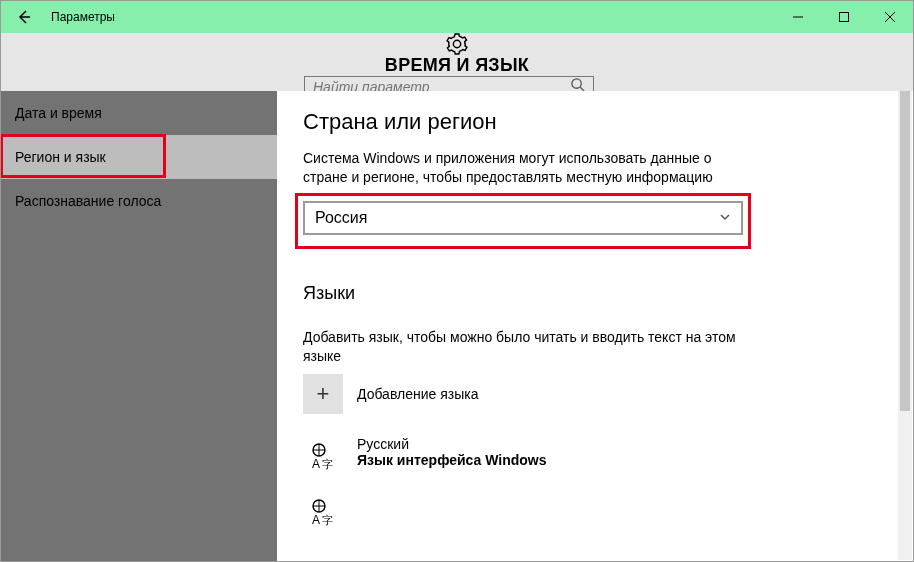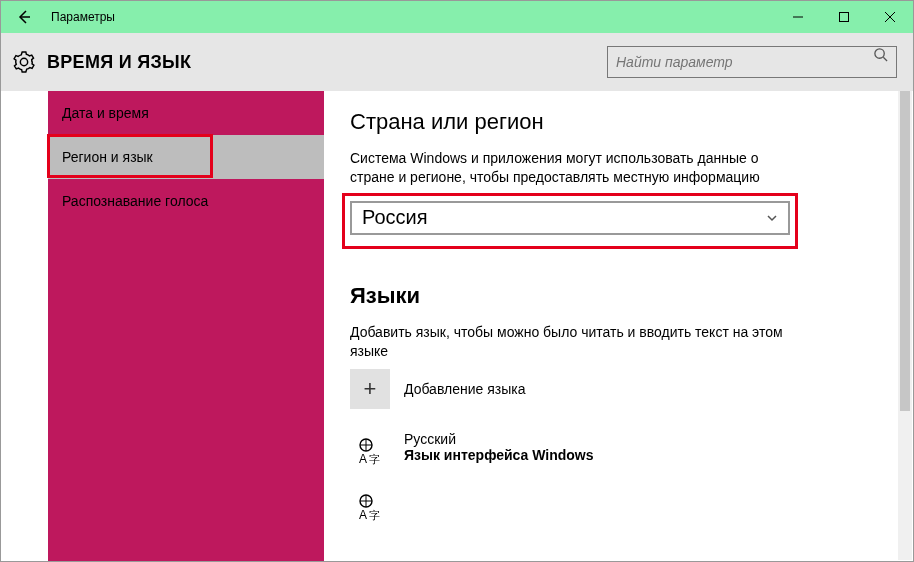--- a/index.html
+++ b/index.html
@@ -3,44 +3,44 @@
 <meta charset="utf-8">
 <style>
   * { box-sizing: border-box; margin: 0; padding: 0; font-family: "Segoe UI", Tahoma, sans-serif; }
   body { background: #fff; width: 914px; height: 562px; overflow: hidden; position: relative; border:1px solid #999;}
   .titlebar { height: 32px; display: flex; align-items: center; background:#86efac; }
   .titlebar .back { width:46px; display:flex; align-items:center; justify-content:center; height:100%;}
   .titlebar .title { flex:1; padding-left:4px; font-size:12px; color:#000;}
   .titlebar .win-controls { display:flex; height:100%; }
   .titlebar .win-controls .wc { width:46px; display:flex; align-items:center; justify-content:center; height:100%; }
 
-  .header-row { height:58px; display:flex; align-items:center; background:#e6e6e6; }
+  .header-row { height:58px; display:flex; align-items:center; background:#e6e6e6;flex-direction:column; }
   .header-row .gear { width:46px; display:flex; align-items:center; justify-content:center;}
   .header-row .heading { font-size:18px; font-weight:600; letter-spacing:0.3px;}
   .header-row .spacer { flex:1; }
   .header-row .search { width:290px; height:32px; border:1px solid #777; margin-right:16px; display:flex; padding:0 8px; background:#e6e6e6;}
   .header-row .search input { flex:1; border:none; background:transparent; outline:none; font-size:14px; font-style:italic; color:#666;}
   .header-row .search .sicon { color:#555; }
 
   .body { display:flex; height: calc(562px - 32px - 58px); }
-  .sidebar { width:276px; background:#be185d;margin-left:47px; }
+  .sidebar { width:276px; background:#737373; }
   .sidebar .item { height:44px; display:flex; align-items:center; padding-left:14px; font-size:14px; color:#000;}
   .sidebar .item.selected { background:#bdbdbd; }
   .hl-red-side { border:3px solid #e4001b; width:166px; height:44px; position:absolute; pointer-events:none;}
 
   .content { flex:1; background:#fff; padding:18px 26px 0 26px; position:relative; overflow:hidden;}
   .content h1 { font-size:22px; font-weight:400; margin-bottom:14px;}
   .content .desc { font-size:14px; color:#000; line-height:1.35; max-width:430px; margin-bottom:6px;}
   .dropdown-wrap { position:relative; padding:8px 0 14px 0; }
   .hl-red-dd { position:absolute; border:3px solid #e4001b; left:-8px; right:-8px; top:0; bottom:0; pointer-events:none;}
-  .dropdown { height:34px; border:2px solid #999; display:flex; align-items:center; justify-content:space-between; padding:0 10px; background:#fff; font-size:20px;}
+  .dropdown { height:34px; border:2px solid #999; display:flex; align-items:center; justify-content:space-between; padding:0 10px; background:#fff; font-size:16px;}
   .dropdown .chev { color:#555; }
 
   .section2 { margin-top:34px; }
-  .section2 h1 { font-size:22px; font-weight:700; margin-bottom:14px;}
+  .section2 h1 { font-size:18px; font-weight:400; margin-bottom:24px;}
   .addlang-row { display:flex; align-items:center; margin-top:8px;}
   .plusbox { width:40px; height:40px; background:#e1e1e1; display:flex; align-items:center; justify-content:center; font-size:22px; color:#333; margin-right:14px;}
   .addlang-label { font-size:14px;}
 
   .lang-list { margin-top:14px;}
   .lang-row { display:flex; align-items:flex-start; padding:8px 0;}
   .lang-icon { width:40px; height:40px; display:flex;align-items:center;justify-content:center; margin-right:14px;}
   .lang-texts .lname { font-size:14px;}
   .lang-texts .lsub { font-size:14px; color:#000;font-weight:bold;}
 

